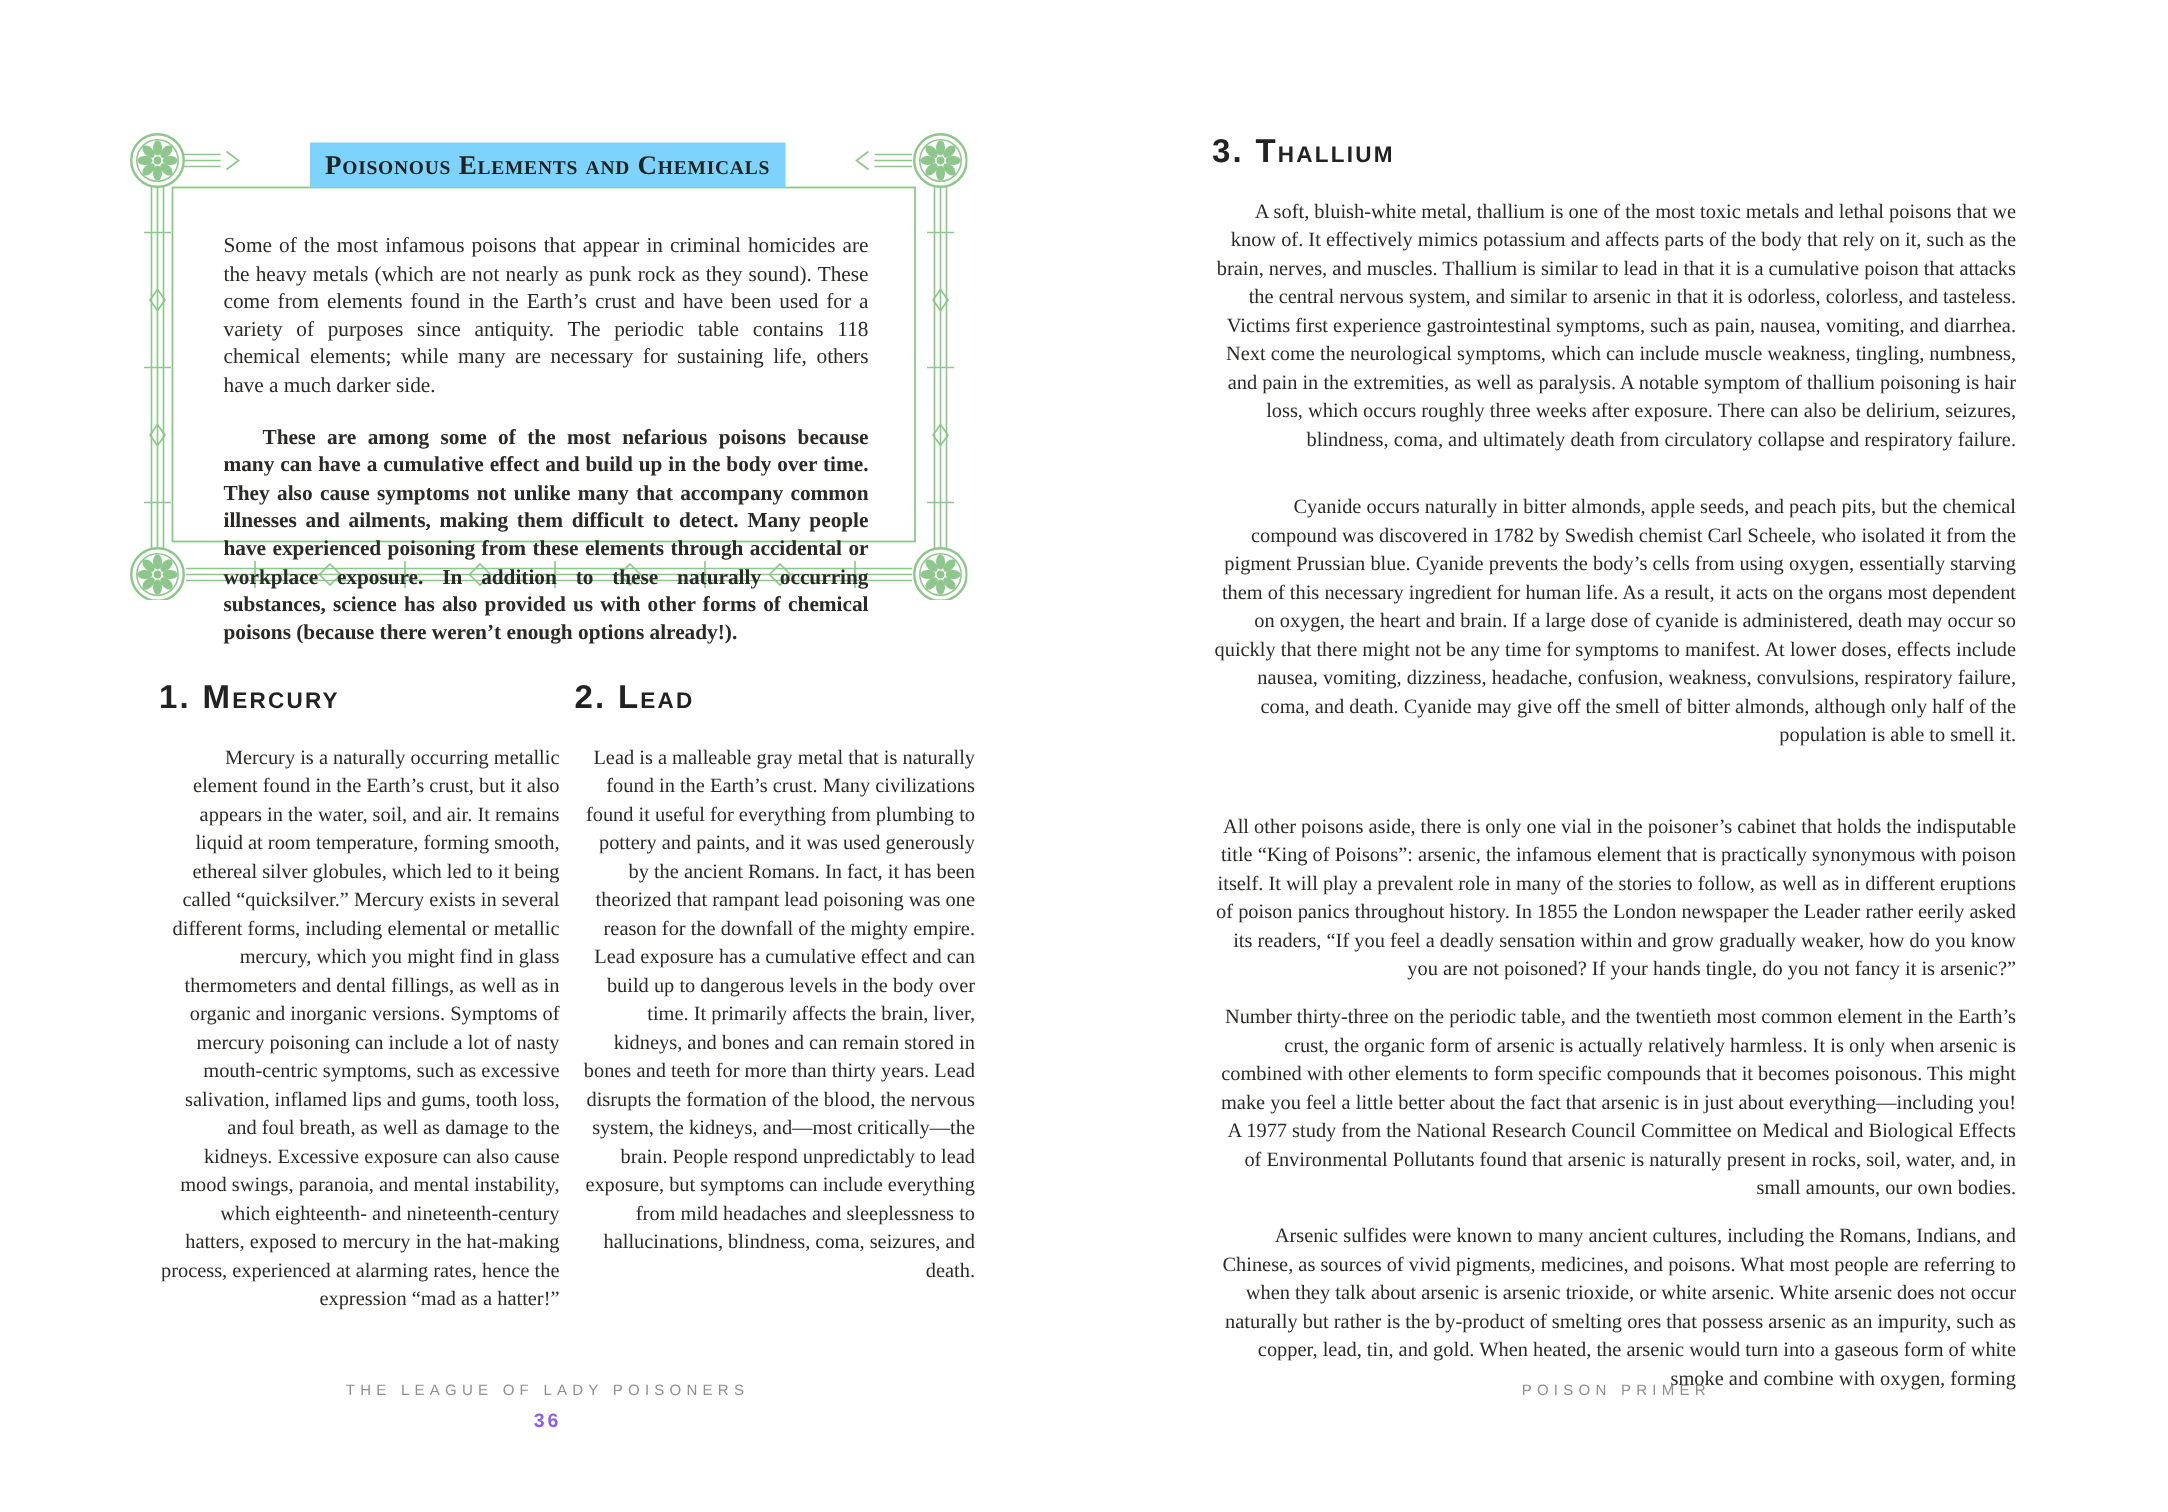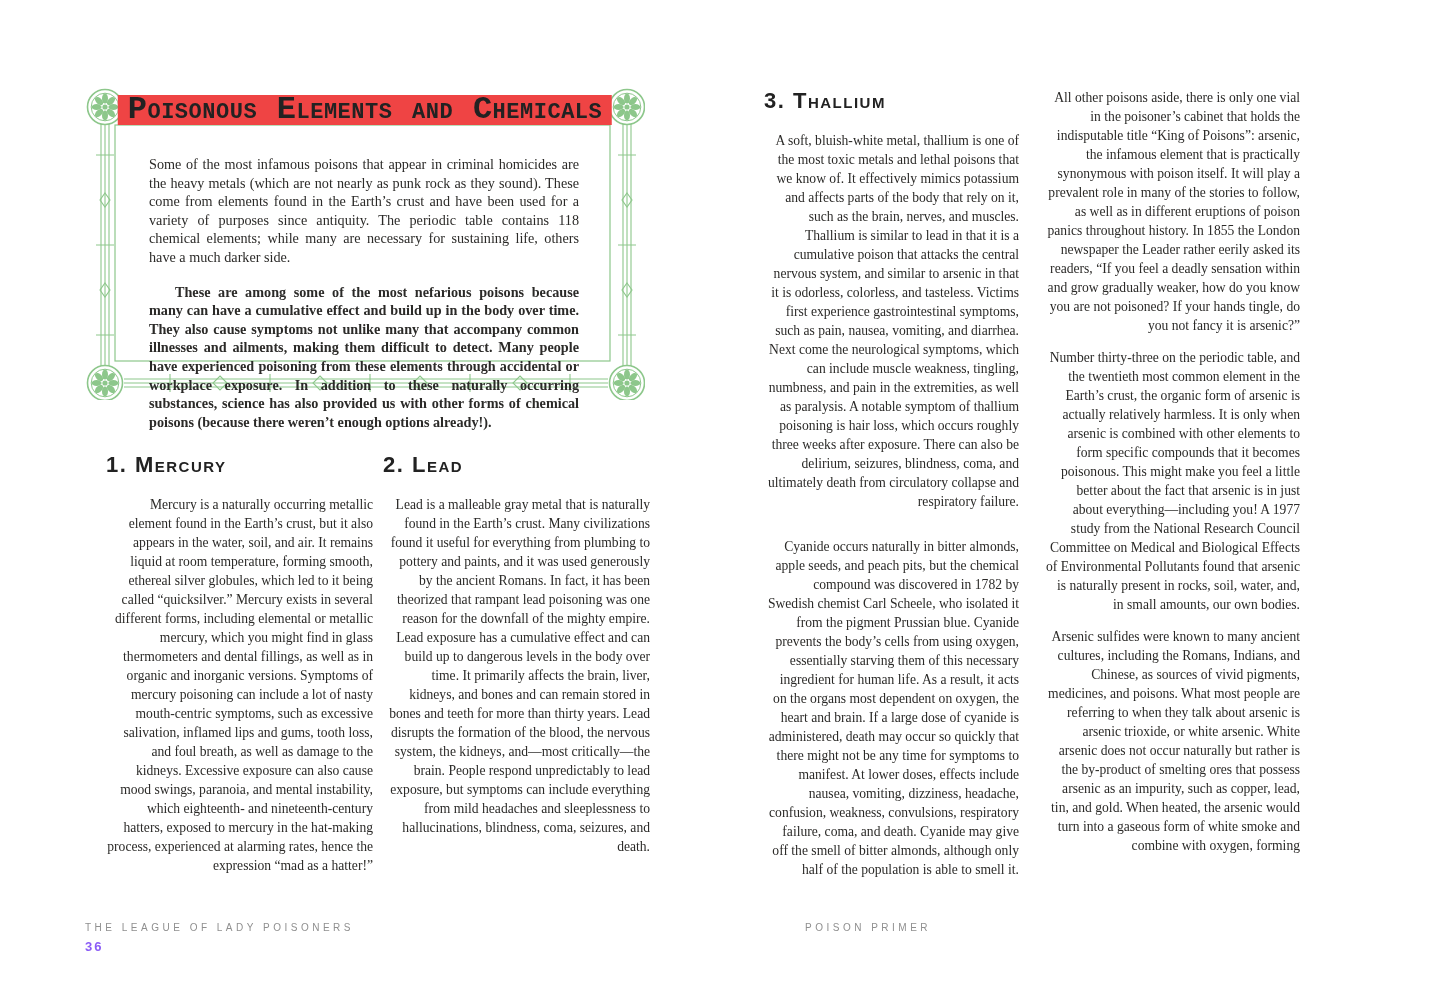--- a/index.html
+++ b/index.html
@@ -10,47 +10,47 @@
     overflow:hidden;
     font-family:"Liberation Serif", serif;
     color:#2b2a28;
   }
 
   
   .frame-box { position:absolute; left:85px; top:85px; width:560px; height:315px; }
   .frame-svg { position:absolute; left:0; top:0; }
   .chapter-title {
     position:absolute; top:10px; left:50%; transform:translateX(-50%);
-    background:#ef4444; padding:0 10px;
-    font-family:Liberation Mono, monospace;
+    background:#7dd3fc; padding:0 10px;
+    font-family:Liberation Serif, serif;
     font-variant:small-caps; font-weight:700;
-    font-size:32px; line-height:30px; letter-spacing:0.5px;
+    font-size:18px; line-height:30px; letter-spacing:0.5px;
     color:#222222; white-space:nowrap; z-index:2;
   }
   .intro-text { position:absolute; left:48px; top:54px; width:462px; z-index:1; }
   .intro-text p { margin:16px; font-size:14.2px; line-height:18.6px; text-align:justify; }
   .intro-text p + p { text-indent:26px;font-weight:bold; }
 
   
   .columns { position:absolute; display:flex; }
   .columns-left  { left:106px;  top:452px; width:544px; gap:10px; }
-  .columns-right { left:764px; top:88px;  width:536px; gap:26px; }
+  .columns-right { left:808px; top:88px;  width:536px; gap:42px;flex-direction:column; }
   .col { flex:1; min-width:0; }
   .section-heading {
     font-family:"Liberation Sans", sans-serif;
     font-variant:small-caps; font-weight:700;
     font-size:22px; line-height:26px; letter-spacing:1.5px;
     color:#222222; margin:0 0 17px 0;
   }
   .section + .section { margin-top:26px; }
   .body-par { font-size:13.6px; line-height:19px; margin:0 0 13px 0; text-align:right; }
   .body-par:last-child { margin-bottom:0; }
 
   
-  .footer { position:absolute; font-family:"Liberation Sans", sans-serif; }
+  .footer { position:absolute; text-align:center; font-family:"Liberation Sans", sans-serif; }
   .footer-left  { left:85px;  top:922px; width:560px; }
   .footer-right { left:805px; top:922px; width:545px; }
   .footer-label { font-size:10px; letter-spacing:3.5px; color:#8f8f8f; }
   .footer-page  { margin-top:6px; font-size:13px; letter-spacing:2px; color:#8b5cf6; font-weight:700; }
 </style>
 </head>
 <body>
 
 <div>
 

